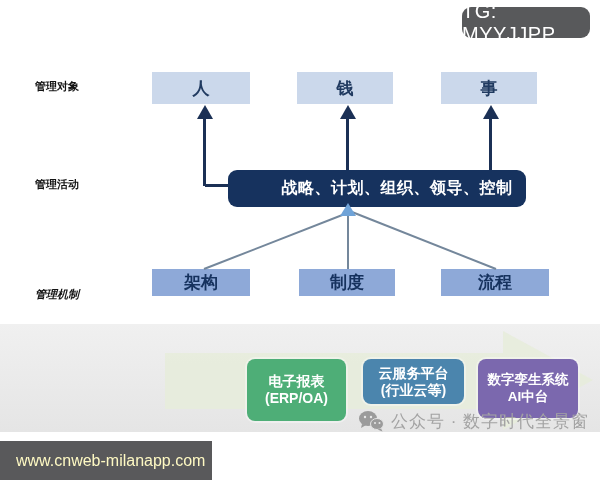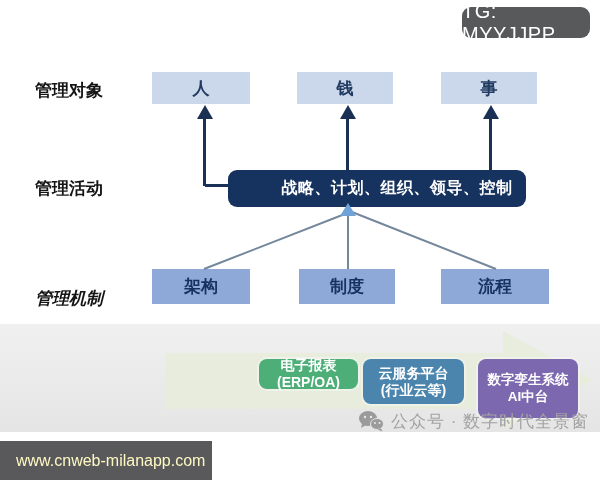--- a/index.html
+++ b/index.html
@@ -4,21 +4,21 @@
 <style>
   html,body{margin:0;padding:0;background:#fff;}
   body{font-family:"Liberation Sans","DejaVu Sans",sans-serif;}
   .stage{position:relative;width:600px;height:480px;background:#ffffff;overflow:hidden;}
 
   
   .tg-badge{position:absolute;left:462px;top:7px;width:128px;height:31px;background:#58595b;
     color:#fff;font-size:20px;display:flex;align-items:center;justify-content:center;letter-spacing:.5px;border-radius:9px;}
 
   
-  .row-label{position:absolute;left:35px;width:90px;font-size:17px;font-weight:700;color:#141414;}
+  .row-label{position:absolute;left:35px;width:90px;font-size:11px;font-weight:700;color:#141414;}
   .lbl-objects{top:79px;} .lbl-activities{top:177px;} .lbl-mechanisms{top:287px;font-style:italic;} .lbl-tools{top:369px;}
 
   
   .obj-box{position:absolute;top:72px;height:32px;background:#cbd8eb;color:#203a60;
     font-size:17px;font-weight:700;display:flex;align-items:center;justify-content:center;}
   .obj-1{left:152px;width:98px;} .obj-2{left:297px;width:96px;} .obj-3{left:441px;width:96px;}
 
   
   .activity-box{position:absolute;left:228px;top:170px;width:258px;height:37px;background:#16325e;
     border-radius:9px;color:#fff;font-size:16px;font-weight:700;letter-spacing:.5px;
@@ -39,35 +39,35 @@
   .ah-right{left:483px;top:105px;}
 
   
   .ah-blue{position:absolute;left:340px;top:203px;width:0;height:0;border-left:8px solid transparent;
     border-right:8px solid transparent;border-bottom:13px solid #6fa3d8;z-index:4;}
 
   
   .lines-svg{position:absolute;left:0;top:0;z-index:2;}
 
   
-  .mech-box{position:absolute;top:269px;height:35px;background:#8ea9d8;color:#16325e;
+  .mech-box{position:absolute;top:269px;height:27px;background:#8ea9d8;color:#16325e;
     font-size:17px;font-weight:700;display:flex;align-items:center;justify-content:center;}
   .mech-1{left:152px;width:98px;} .mech-2{left:299px;width:96px;} .mech-3{left:441px;width:108px;}
 
   
   .tool-panel{position:absolute;left:0;top:324px;width:600px;height:108px;
     background:linear-gradient(#f0f0f0,#e5e5e5);}
   .pale-arrow{position:absolute;left:0;top:0;}
 
   
   .tool-box{position:absolute;border-radius:8px;color:#fff;font-weight:700;
     display:flex;flex-direction:column;align-items:center;justify-content:center;line-height:1.2;
     box-shadow:0 0 0 2px rgba(255,255,255,.35);text-align:center;}
   .tool-1{left:133px;top:361px;width:99px;height:41px;background:#a6bf51;font-size:15px;}
-  .tool-2{left:247px;top:359px;width:99px;height:30px;background:#4eae77;font-size:14px;margin-left:12px;}
+  .tool-2{left:247px;top:359px;width:99px;height:62px;background:#4eae77;font-size:14px;}
   .tool-3{left:363px;top:359px;width:101px;height:45px;background:#4b85ad;font-size:14px;}
   .tool-4{left:478px;top:359px;width:100px;height:59px;background:#7b68ae;font-size:13.5px;}
 
   
   .watermark{position:absolute;left:358px;top:409px;display:flex;align-items:center;gap:7px;color:#a3a3a3;}
   .watermark .wm-text{font-size:17px;letter-spacing:1px;}
 
   
   .url-bar{position:absolute;left:0;top:441px;width:212px;height:39px;background:#59595b;
     color:#fef9c3;font-size:16px;display:flex;align-items:center;padding-left:16px;box-sizing:border-box;}

